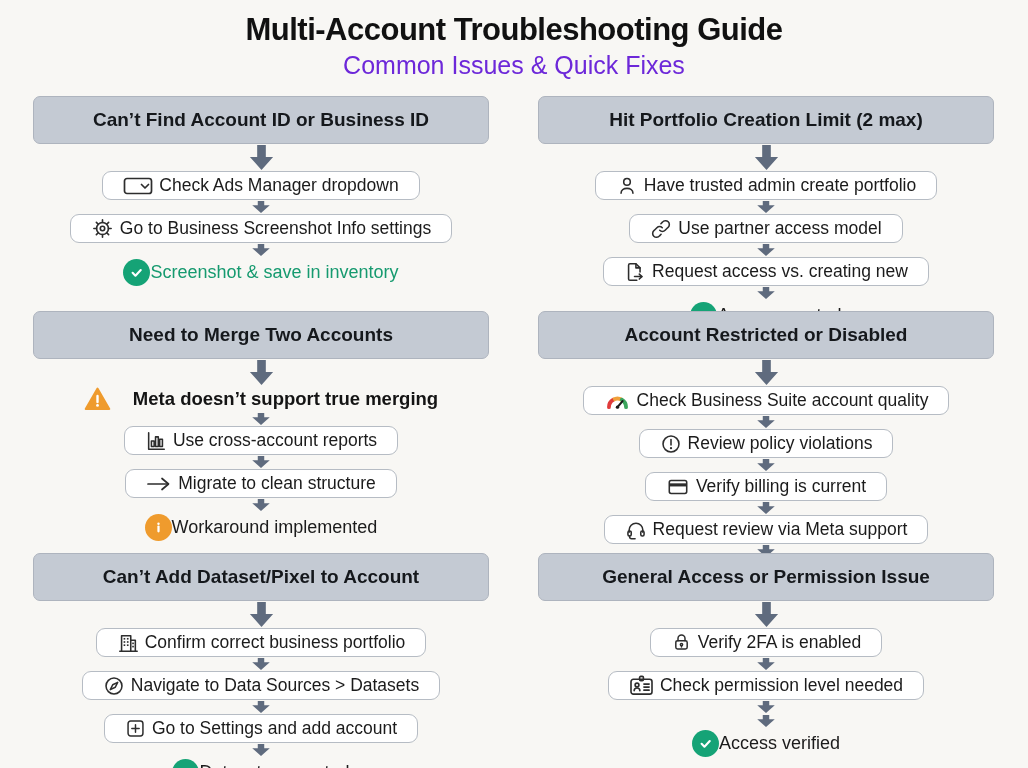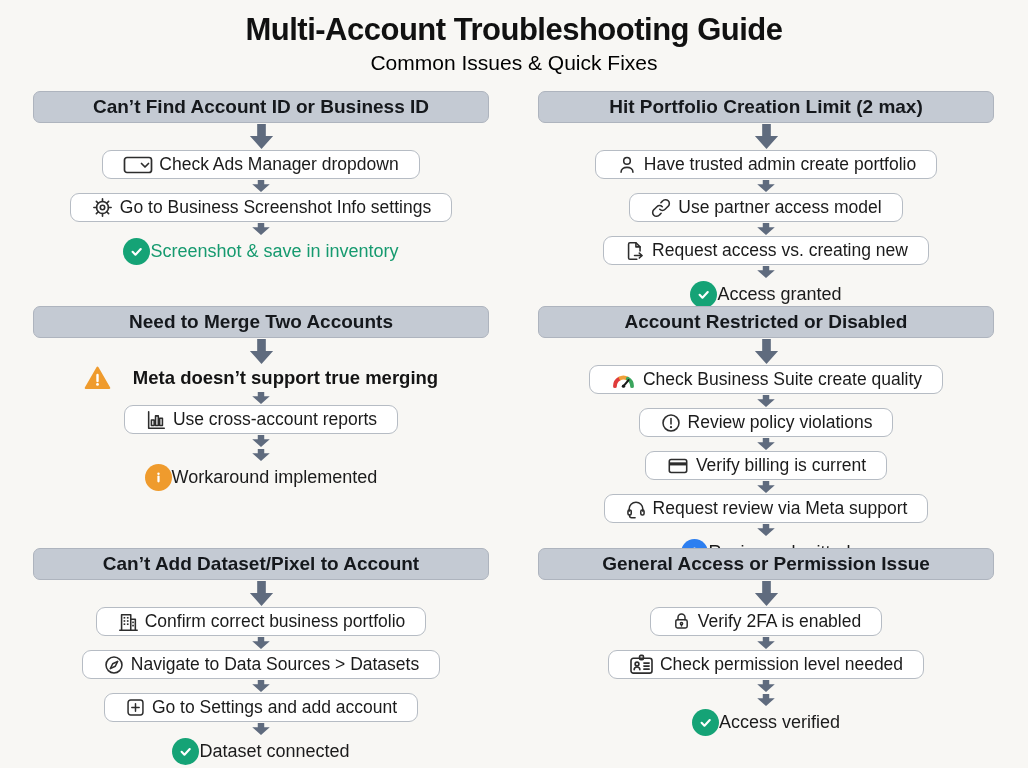--- a/index.html
+++ b/index.html
@@ -7,38 +7,38 @@
   body {
     background:#f8f7f4;
     font-family:"Liberation Sans", sans-serif;
     color:#1b1b1b;
     overflow:hidden;
   }
   .page { width:1028px; height:768px; position:relative; }
 
   .titles { text-align:center; padding-top:12px; }
   .main-title { font-size:31px; font-weight:800; letter-spacing:-0.5px; color:#111; }
-  .subtitle { font-size:21px; font-weight:500; color:#000000; margin-top:3px; }
+  .subtitle { font-size:25px; font-weight:500; color:#6d28d9; margin-top:3px; }
 
   .grid {
     display:grid;
     grid-template-columns:456px 456px;
     column-gap:49px;
     padding:16px 33px 0;
     grid-template-rows:215px 242px auto;
   }
   .sec { display:flex; flex-direction:column; align-items:center; }
 
   .sec-header {
     width:100%;
     background:#c4cad3;
     border:1px solid #aeb4be;
     border-radius:7px;
     text-align:center;
-    padding:4px 2px;
+    padding:12px 2px;
     font-size:19px;
     font-weight:700;
     color:#15181c;
   }
 
   .arrow-big { width:31px; height:25px; margin:1px 0; flex:0 0 auto; }
   .arrow-sm  { width:26px; height:12px; margin:1px 0; flex:0 0 auto; }
   .arrow-fill { fill:#5f6b7e; }
 
   .box {
@@ -233,20 +233,29 @@
               <rect class="stk" x="7" y="12" width="3" height="6"></rect>
               <rect class="stk" x="11.5" y="7.5" width="3" height="10.5"></rect>
               <rect class="stk" x="16" y="10" width="3" height="8"></rect>
             </svg>
         </span>
         <span>Use cross-account reports</span>
       </div>
       <svg class="arrow-sm" viewBox="0 0 24 13">
           <path class="arrow-fill" d="M8.5 0h7v4.5h6L12 13 2.5 4.5h6z"></path>
         </svg>
+      <div class="box">
+        <span class="ic">
+          <svg class="icon" width="26" height="16" viewBox="0 0 26 16">
+              <path class="stk" d="M2 8h20"></path>
+              <path class="stk" d="M16 2.5L22.5 8 16 13.5"></path>
+            </svg>
+        </span>
+        <span>Migrate to clean structure</span>
+      </div>
       <svg class="arrow-sm" viewBox="0 0 24 13">
           <path class="arrow-fill" d="M8.5 0h7v4.5h6L12 13 2.5 4.5h6z"></path>
         </svg>
       <div class="result">
         <span class="badge orange">
           <svg width="17" height="17" viewBox="0 0 24 24">
               <circle cx="12" cy="6.8" r="1.7" fill="#fff"></circle>
               <path d="M12 10.6V17.4" stroke="#fff" stroke-width="3.2" stroke-linecap="round"></path>
             </svg>
         </span>
@@ -264,21 +273,21 @@
       <div class="box">
         <span class="ic">
           <svg class="icon" width="27" height="19" viewBox="0 0 28 20">
               <path d="M5 17A9 9 0 0 1 9.5 9.2" fill="none" stroke="#e03b3b" stroke-width="4" stroke-linecap="round"></path>
               <path d="M9.5 9.2A9 9 0 0 1 18.5 9.2" fill="none" stroke="#f0a03a" stroke-width="4"></path>
               <path d="M18.5 9.2A9 9 0 0 1 23 17" fill="none" stroke="#3ba55d" stroke-width="4" stroke-linecap="round"></path>
               <path d="M14 17l5.3-6.3" stroke="#1b1b1b" stroke-width="2.2" stroke-linecap="round"></path>
               <circle cx="14" cy="17" r="1.8" fill="#1b1b1b"></circle>
             </svg>
         </span>
-        <span>Check Business Suite create quality</span>
+        <span>Check Business Suite account quality</span>
       </div>
       <svg class="arrow-sm" viewBox="0 0 24 13">
           <path class="arrow-fill" d="M8.5 0h7v4.5h6L12 13 2.5 4.5h6z"></path>
         </svg>
       <div class="box">
         <span class="ic">
           <svg class="icon" width="22" height="22" viewBox="0 0 24 24">
               <circle class="stk" cx="12" cy="12" r="8.7"></circle>
               <path class="stk" stroke-width="2" d="M12 7v6"></path>
               <circle class="fil" cx="12" cy="16.5" r="1.25"></circle>

